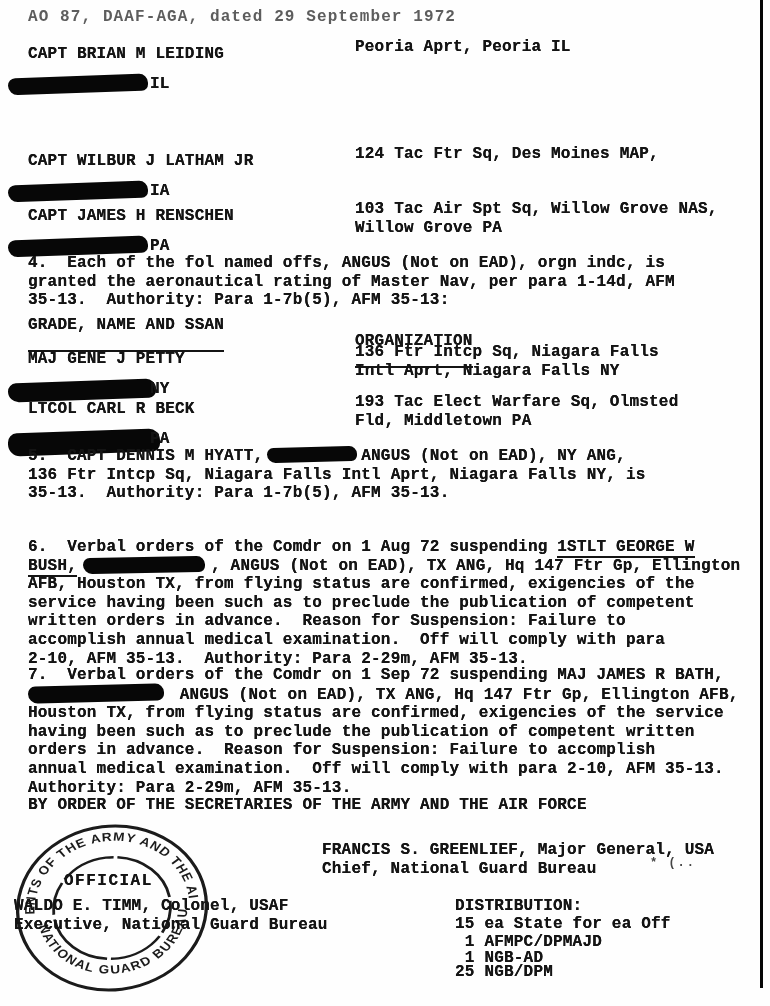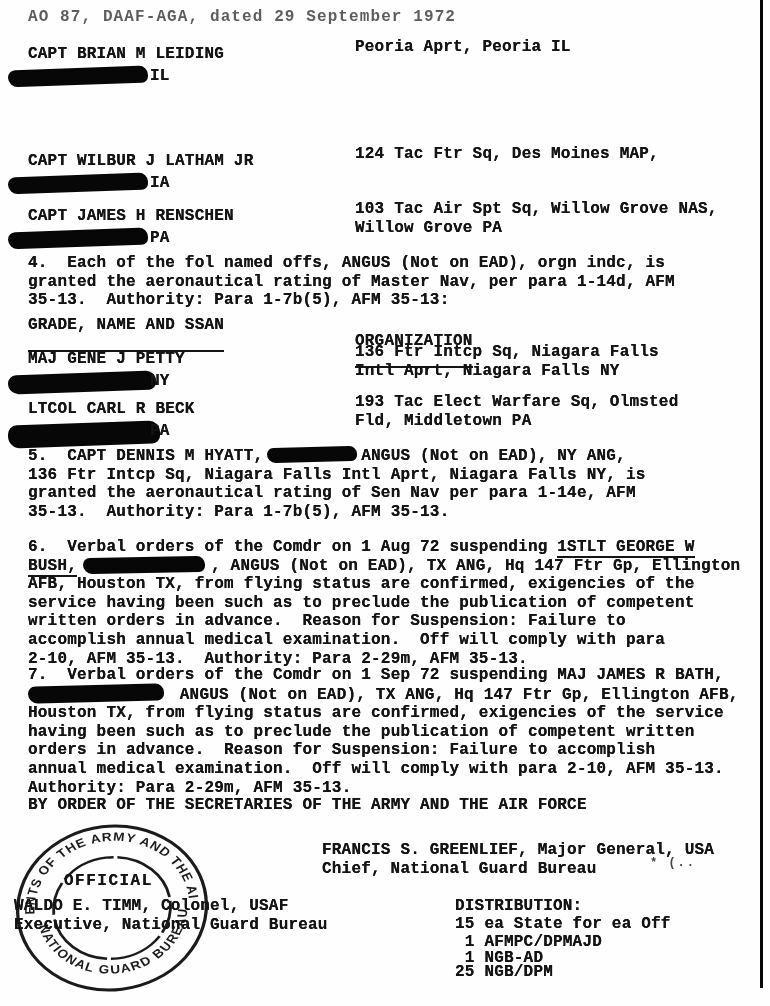--- a/index.html
+++ b/index.html
@@ -12,21 +12,21 @@
   .faded{color:#5d5d5d;text-shadow:none;letter-spacing:1.1px;}
   .u{border-bottom:2px solid #141414;padding-bottom:0px;}
   .colhead{border-bottom:2px solid #141414;padding-bottom:16px;}
   .redaction{display:inline-block;background:#070707;border-radius:9px 11px 8px 12px;}
   .bar-roster{width:140px;height:17px;transform:rotate(-2deg);}
   .bar-inline{width:90px;height:15px;vertical-align:-2px;transform:rotate(-1.5deg);margin:0 4px;}
   .bar-wide{width:122px;height:16px;vertical-align:-3px;transform:rotate(-1deg);margin:0 6px;}
   .bar-p7{width:136px;height:17px;vertical-align:-3px;transform:rotate(-1.5deg);margin-right:6px;}
   .entry{position:absolute;left:28px;width:730px;}
   .entry .name{height:19px;}
-  .staterow{position:relative;height:22px;margin-top:3px;}
+  .staterow{position:relative;height:22px;margin-top:11px;}
   .staterow .redaction{position:absolute;left:-20px;top:1px;}
   .staterow .state{position:absolute;left:122px;top:0;}
   .orgcol{position:absolute;left:327px;top:-7px;}
   .seal-svg{position:absolute;left:8px;top:818px;transform:rotate(-7deg);}
   .rightline{position:absolute;left:760px;top:0;width:3px;height:988px;background:#060606;}
   .annot{font:bold 12px "Liberation Mono","DejaVu Sans Mono",monospace;color:#444;letter-spacing:2px;}
 </style>
 </head>
 <body>
 
@@ -98,21 +98,20 @@
     </div>
     <div class="orgcol">
       <div class="t">193 Tac Elect Warfare Sq, Olmsted</div>
       <div class="t">Fld, Middletown PA</div>
     </div>
   </div>
 
   <div class="abs" style="left:28px;top:447px">
     <div class="t"><span>5.  CAPT DENNIS M HYATT,</span><span class="redaction bar-inline"></span><span>ANGUS (Not on EAD), NY ANG,</span></div>
     <div class="t">136 Ftr Intcp Sq, Niagara Falls Intl Aprt, Niagara Falls NY, is</div>
-    <div class="t">granted the aeronautical rating of Sen Nav per para 1-14e, AFM</div>
     <div class="t">35-13.  Authority: Para 1-7b(5), AFM 35-13.</div>
   </div>
 
   <div class="abs" style="left:28px;top:538px">
     <div class="t"><span>6.  Verbal orders of the Comdr on 1 Aug 72 suspending </span><span class="u">1STLT GEORGE W</span></div>
     <div class="t"><span class="u">BUSH,</span><span class="redaction bar-wide"></span><span>, ANGUS (Not on EAD), TX ANG, Hq 147 Ftr Gp, Ellington</span></div>
     <div class="t">AFB, Houston TX, from flying status are confirmed, exigencies of the</div>
     <div class="t">service having been such as to preclude the publication of competent</div>
     <div class="t">written orders in advance.  Reason for Suspension: Failure to</div>
     <div class="t">accomplish annual medical examination.  Off will comply with para</div>

